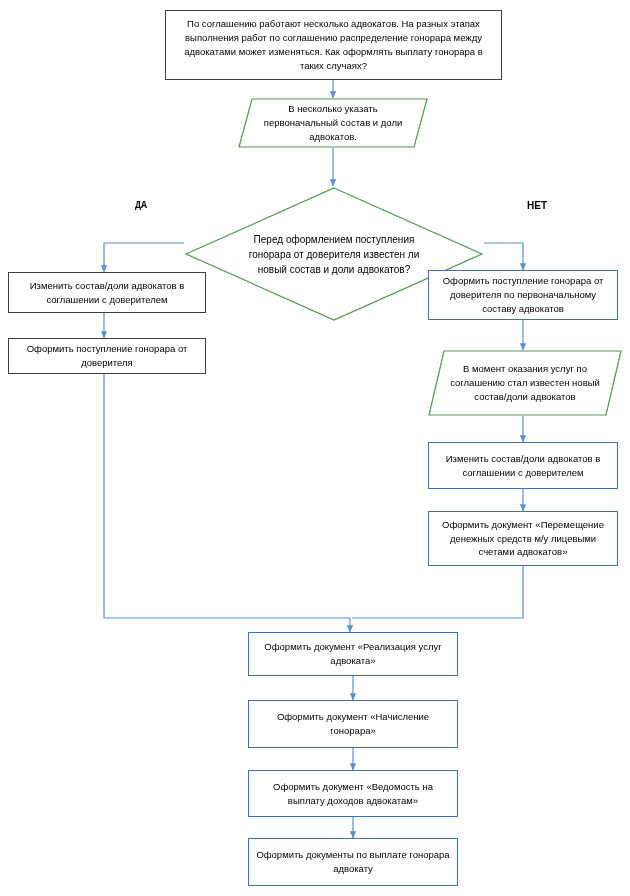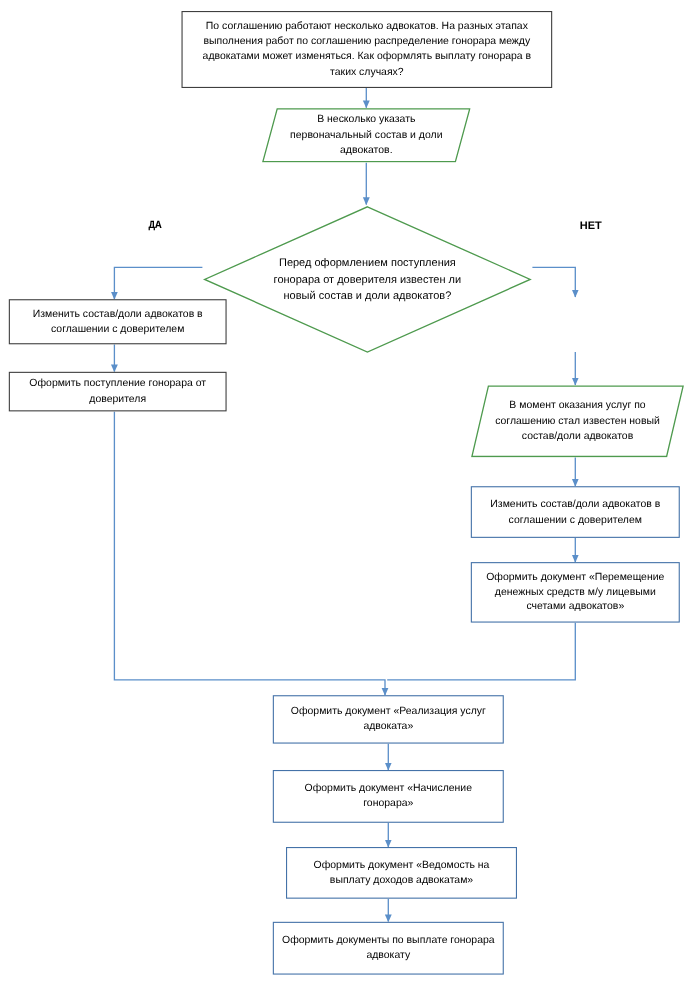--- a/index.html
+++ b/index.html
@@ -157,20 +157,23 @@
   <div class="edge-label" style="left:508px; top:200px;margin-left:19px;">НЕТ</div>
 
   <div class="node rect" style="left:8px; top:272px; width:198px; height:41px;">
     <span>Изменить состав/доли адвокатов в соглашении с доверителем</span>
   </div>
 
   <div class="node rect" style="left:8px; top:338px; width:198px; height:36px;">
     <span>Оформить поступление гонорара от доверителя</span>
   </div>
 
+  <div class="node rect-blue" style="left:428px; top:270px; width:190px; height:50px;">
+    <span>Оформить поступление гонорара от доверителя по первоначальному составу адвокатов</span>
+  </div>
 
   <div class="para-wrap" style="left:428px; top:350px; width:194px; height:66px;">
     <svg class="para-svg" width="194" height="66">
       <polygon points="16,1 193,1 178,65 1,65" fill="#ffffff" stroke="#4e9a4e" stroke-width="1.2"></polygon>
     </svg>
     <div class="para-text">В момент оказания услуг по соглашению стал известен новый состав/доли адвокатов</div>
   </div>
 
   <div class="node rect-blue" style="left:428px; top:442px; width:190px; height:47px;">
     <span>Изменить состав/доли адвокатов в соглашении с доверителем</span>
@@ -181,21 +184,21 @@
   </div>
 
   <div class="node rect-blue" style="left:248px; top:632px; width:210px; height:44px;">
     <span>Оформить документ «Реализация услуг адвоката»</span>
   </div>
 
   <div class="node rect-blue" style="left:248px; top:700px; width:210px; height:48px;">
     <span>Оформить документ «Начисление гонорара»</span>
   </div>
 
-  <div class="node rect-blue" style="left:248px; top:770px; width:210px; height:47px;margin-left:12px;">
+  <div class="node rect-blue" style="left:248px; top:770px; width:210px; height:47px;">
     <span>Оформить документ «Ведомость на выплату доходов адвокатам»</span>
   </div>
 
   <div class="node rect-blue" style="left:248px; top:838px; width:210px; height:48px;text-align:center;">
     <span>Оформить документы по выплате гонорара адвокату</span>
   </div>
 
 </div>
 
 </body></html>

